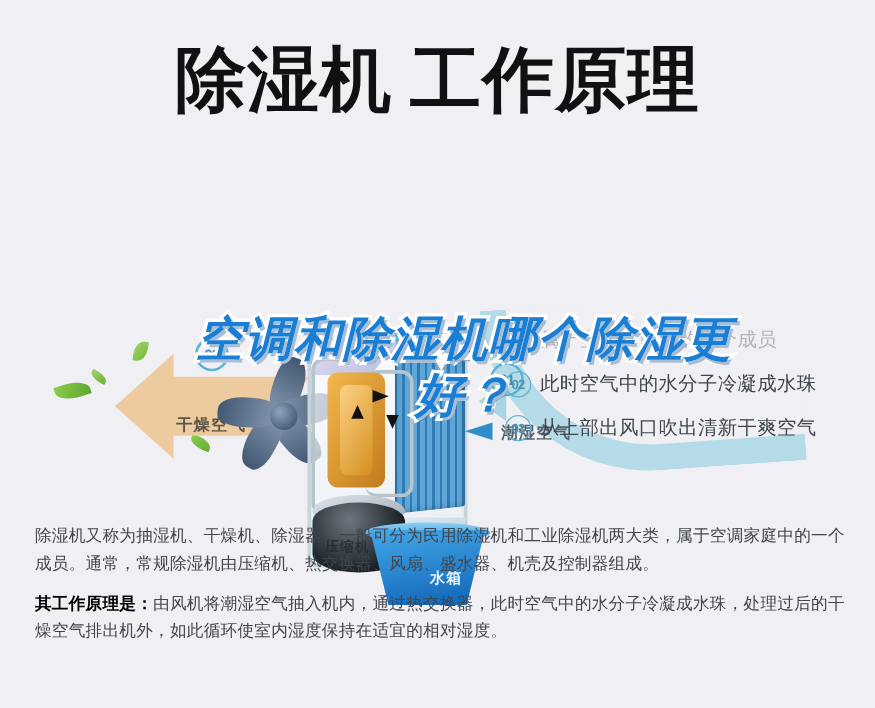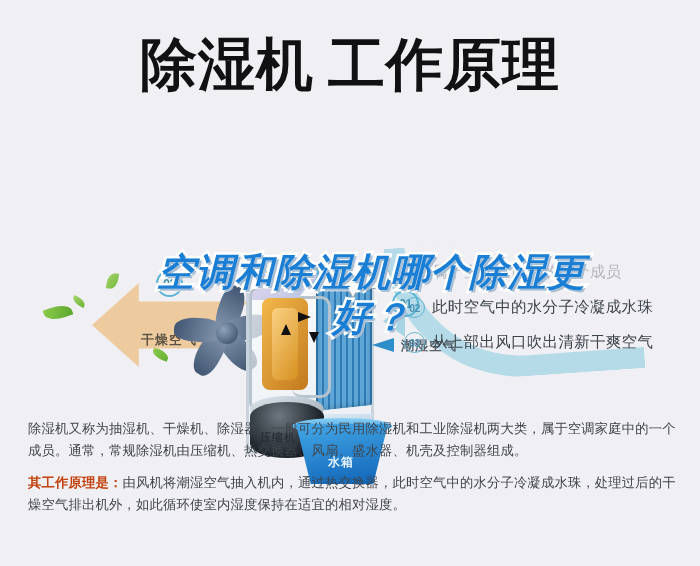--- a/index.html
+++ b/index.html
@@ -146,21 +146,21 @@
     position:absolute;left:296px;top:304px;width:92px;height:60px;
     background:linear-gradient(170deg,#44a8e8,#0f63b6);
     clip-path:polygon(0% 0%,100% 0%,84% 100%,16% 100%);
   }
   .tank-rim{
     position:absolute;left:292px;top:298px;width:100px;height:16px;
     background:linear-gradient(180deg,#8bd1f5,#2f8fd8);
     border-radius:50%;
   }
   .tank-label{
-    position:absolute;left:328px;top:334px;
+    position:absolute;left:344px;top:334px;
     font-size:12px;font-weight:bold;color:#e9f6ff;letter-spacing:1px;
   }
   .tray{
     position:absolute;left:272px;top:294px;width:96px;height:22px;
     background:linear-gradient(160deg,#e9f3fa,#b9cfe2);
     transform:skewX(-28deg);border-radius:3px;opacity:.95;
   }
 
   
   .callout{
@@ -230,21 +230,21 @@
   }
   .step.hidden-step{opacity:.35;}
 
   
   .body-text{
     position:absolute;left:28px;top:418px;width:648px;
     font-size:13.3px;line-height:22px;color:#40454b;
     letter-spacing:.2px;
   }
   .body-text p{margin:0 0 10px 0;}
-  .body-text .lead{font-weight:bold;color:#c2410c;}
+  .body-text .lead{font-weight:bold;color:#000000;}
 </style>
 </head>
 <body>
 
 <div id="stage">
 
   <div class="title">
     <span class="t1">除湿机</span><span class="t2">工作原理</span>
   </div>
 

